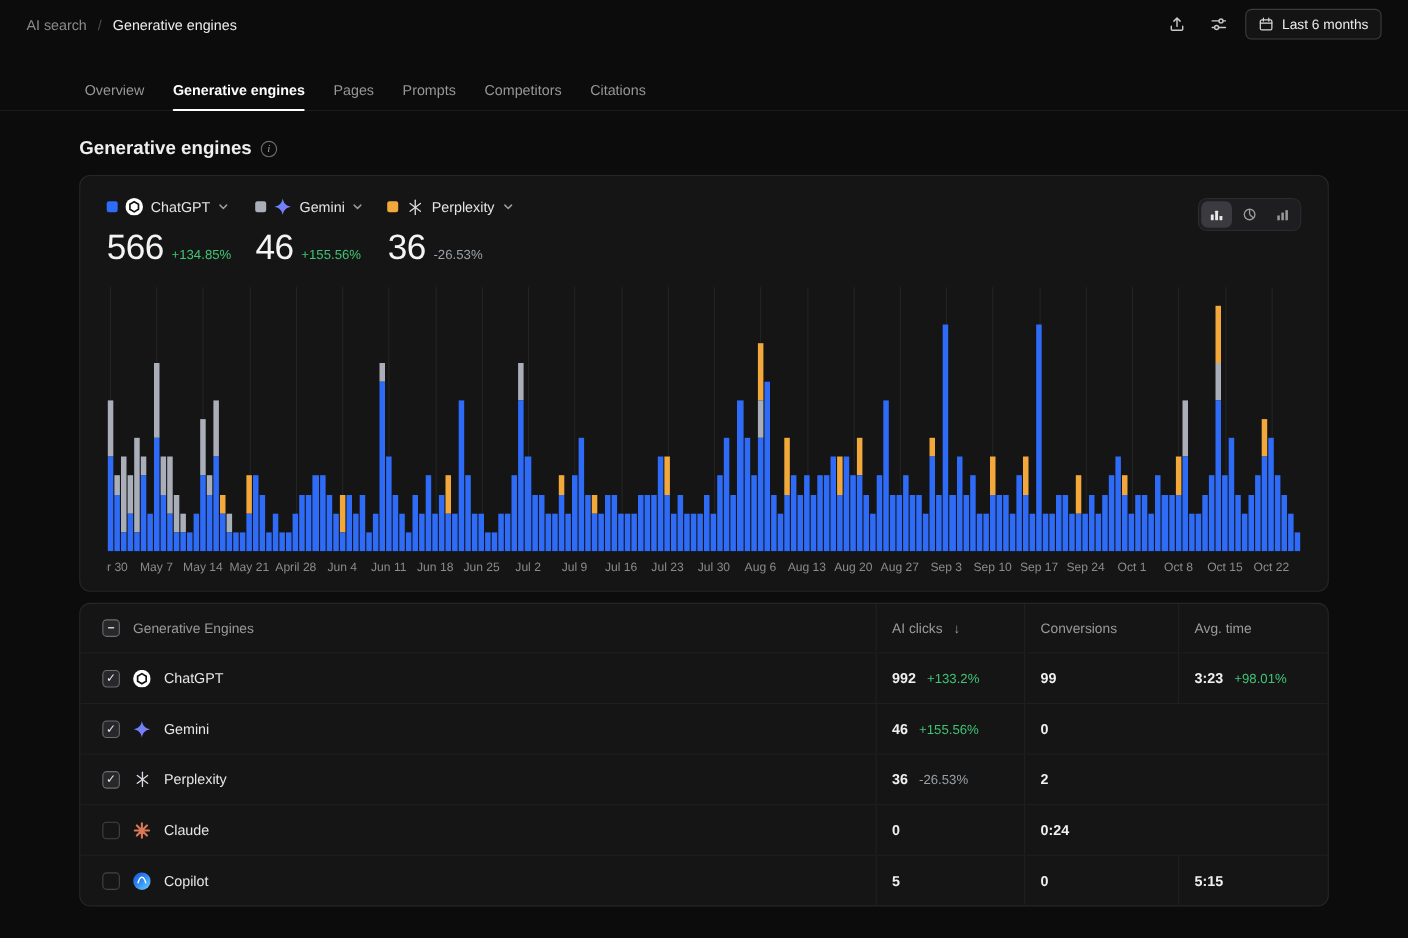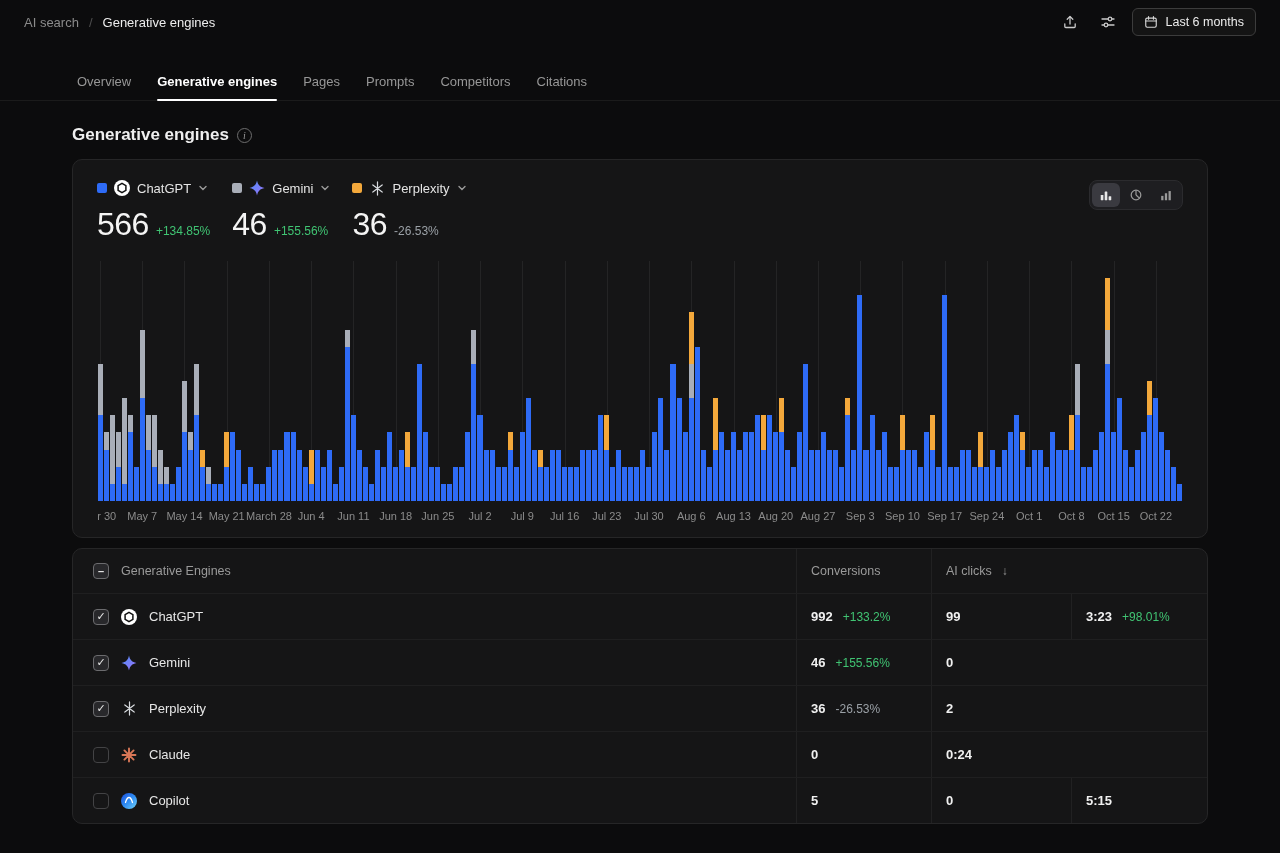--- a/index.html
+++ b/index.html
@@ -846,21 +846,21 @@
           <div class="bar-col">
             <div class="seg" style="height: 7.14286%; background: rgb(46, 107, 246);"></div>
           </div>
         </div>
       </div>
     <div class="x-axis">
         <div class="x-label" style="left: 0.277778%;">Apr 30</div>
         <div class="x-label" style="left: 4.16667%;">May 7</div>
         <div class="x-label" style="left: 8.05556%;">May 14</div>
         <div class="x-label" style="left: 11.9444%;">May 21</div>
-        <div class="x-label" style="left: 15.8333%;">March 28</div>
+        <div class="x-label" style="left: 15.8333%;">April 28</div>
         <div class="x-label" style="left: 19.7222%;">Jun 4</div>
         <div class="x-label" style="left: 23.6111%;">Jun 11</div>
         <div class="x-label" style="left: 27.5%;">Jun 18</div>
         <div class="x-label" style="left: 31.3889%; text-align: center;">Jun 25</div>
         <div class="x-label" style="left: 35.2778%;">Jul 2</div>
         <div class="x-label" style="left: 39.1667%;">Jul 9</div>
         <div class="x-label" style="left: 43.0556%;">Jul 16</div>
         <div class="x-label" style="left: 46.9444%;">Jul 23</div>
         <div class="x-label" style="left: 50.8333%;">Jul 30</div>
         <div class="x-label" style="left: 54.7222%;">Aug 6</div>
@@ -880,25 +880,28 @@
 </section>
 
 <section class="card table-card">
 
   <div class="t-row header">
     <div class="t-cell first">
       <span class="checkbox mixed"></span>
       <span>Generative Engines</span>
     </div>
     <div class="t-cell num">
-      <span>Conversions</span>
-    </div>
-    <div class="t-cell num">
       <span>AI clicks</span>
       <span class="sort-arrow">↓</span>
+    </div>
+    <div class="t-cell num">
+      <span>Conversions</span>
+    </div>
+    <div class="t-cell num">
+      <span>Avg. time</span>
     </div>
   </div>
 
   <div class="t-row">
     <div class="t-cell first">
       <span class="checkbox checked"></span>
       <span class="eng-icon">
         <svg width="16" height="16" viewBox="0 0 16 16">
             <circle cx="8" cy="8" r="8" fill="#ffffff"></circle>
             <polygon points="8,3.4 11.9,5.7 11.9,10.3 8,12.6 4.1,10.3 4.1,5.7" fill="none" stroke="#101010" stroke-width="1.5"></polygon>

